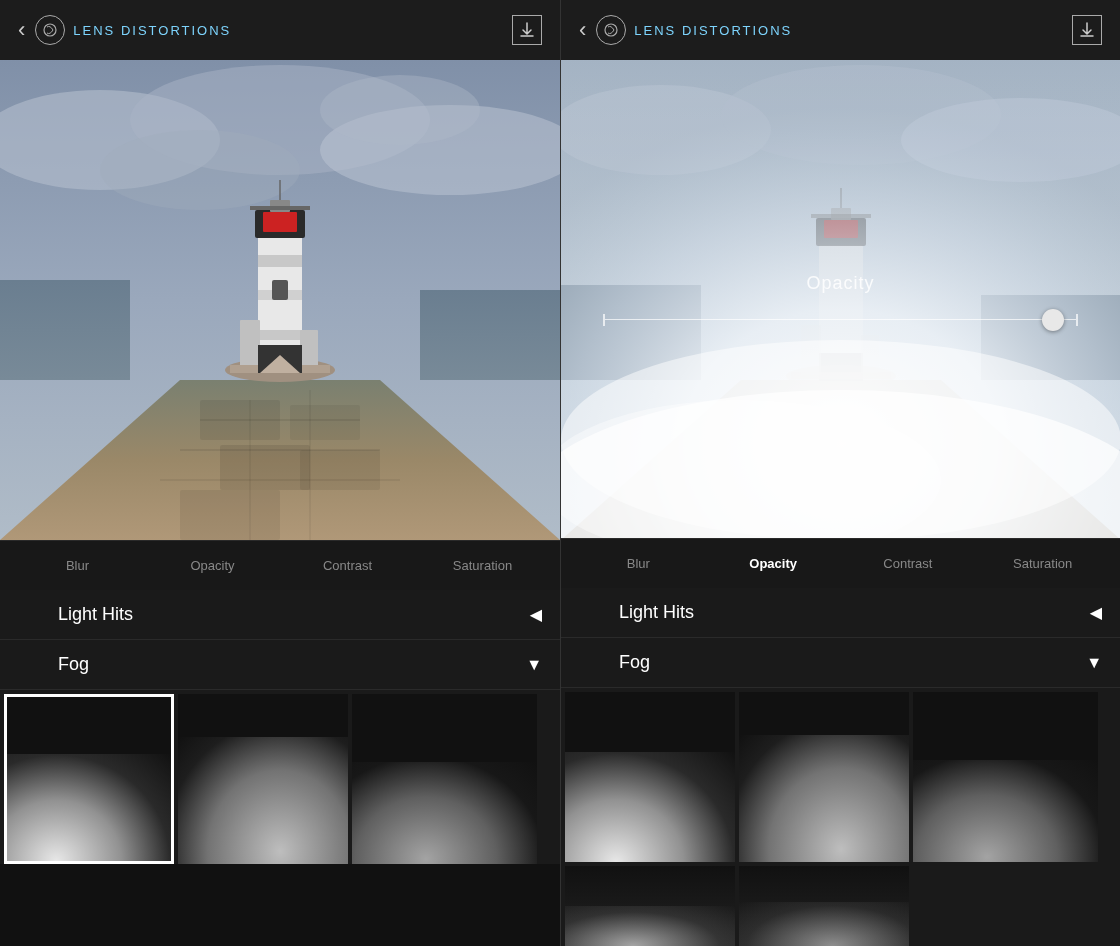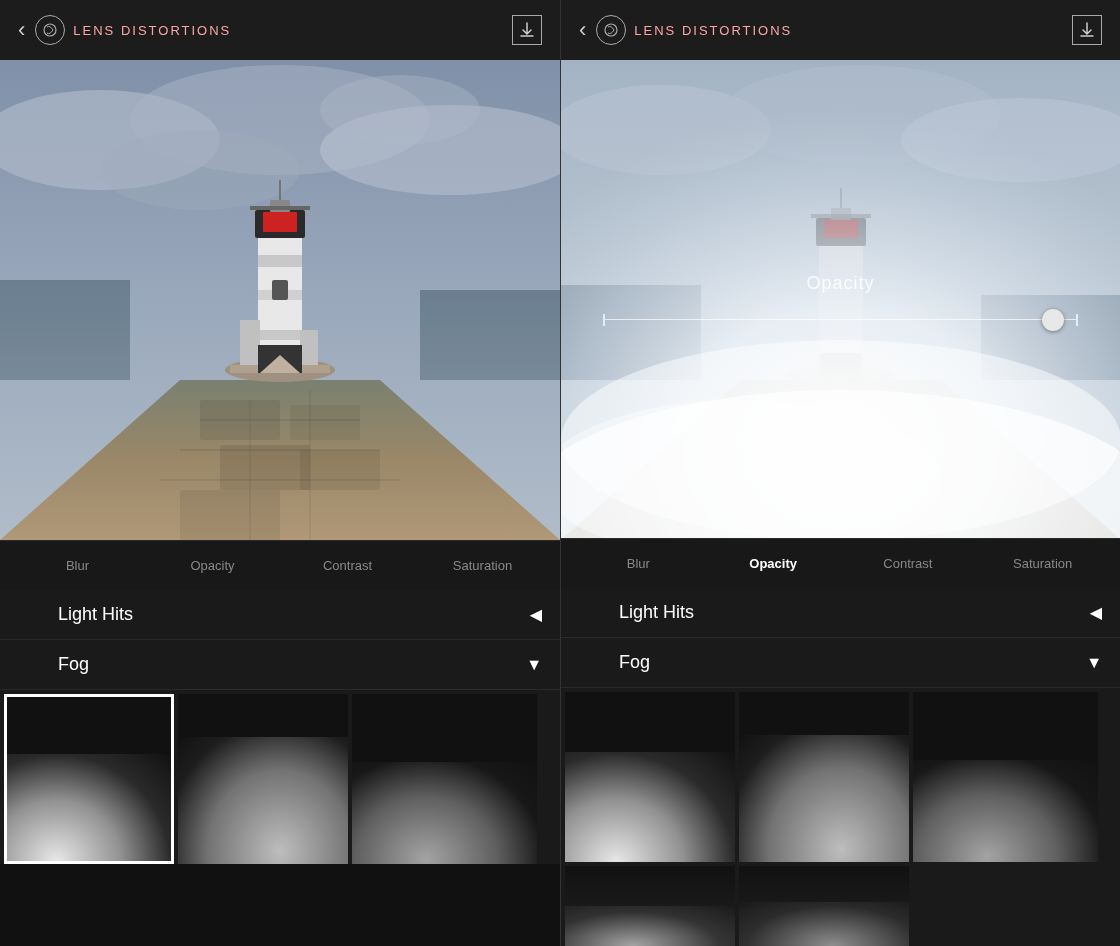--- a/index.html
+++ b/index.html
@@ -66,21 +66,21 @@
       justify-content: center;
       font-style: italic;
       font-size: 14px;
       color: #aaa;
     }
 
     .logo-text {
       font-size: 13px;
       letter-spacing: 2px;
       text-transform: uppercase;
-      color: #fca5a5;
+      color: #7dd3fc;
       font-weight: 400;
     }
 
     .download-icon {
       color: #ccc;
       font-size: 20px;
       cursor: pointer;
       border: 1.5px solid #aaa;
       width: 30px;
       height: 30px;

